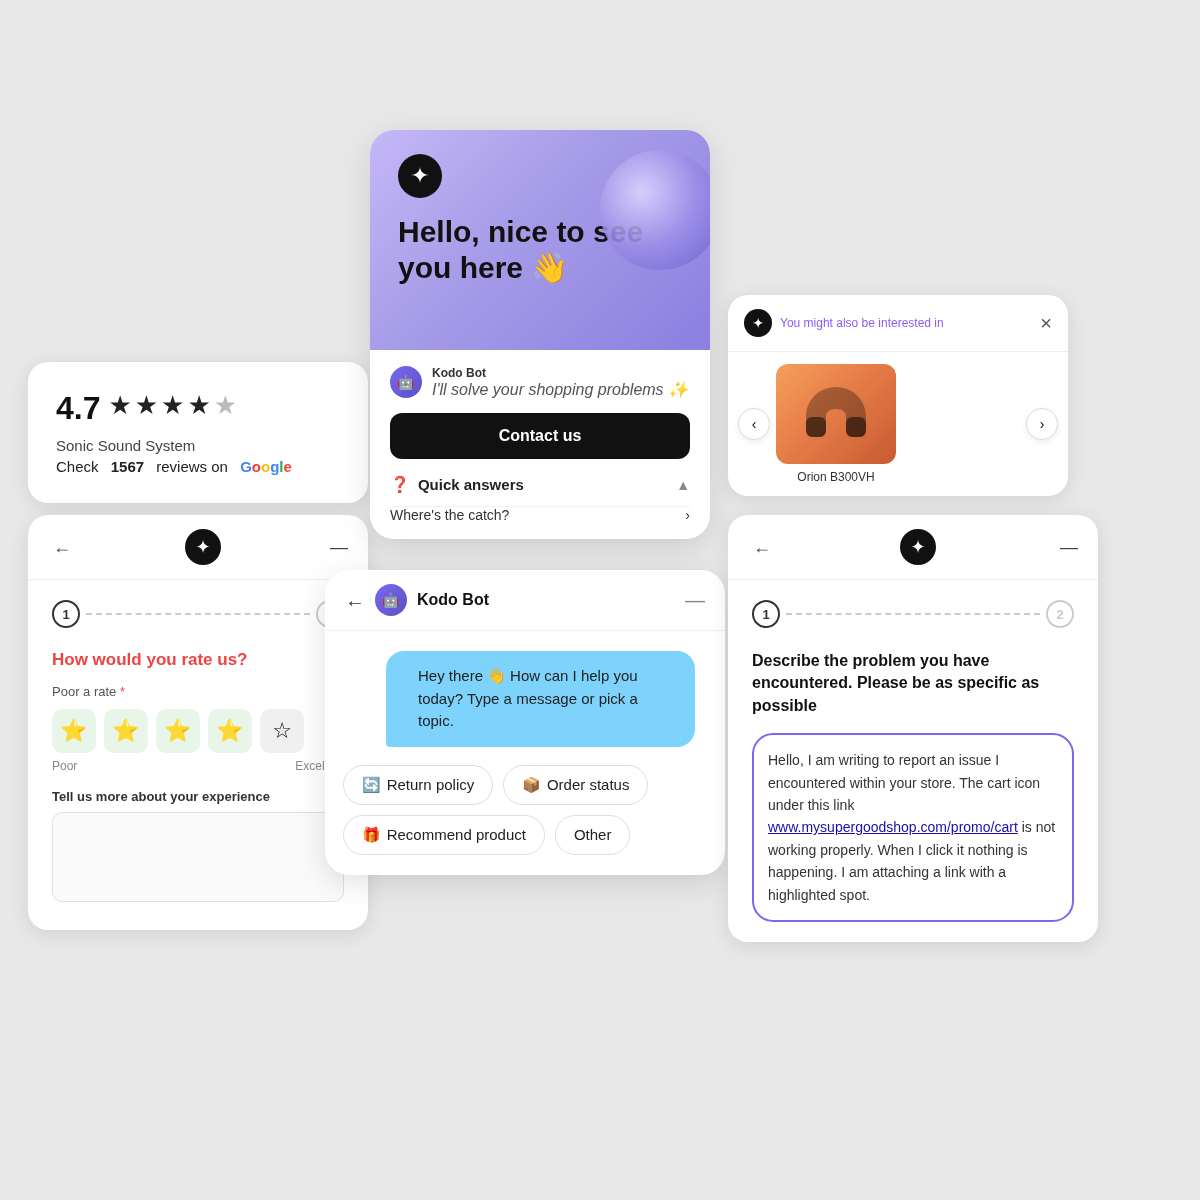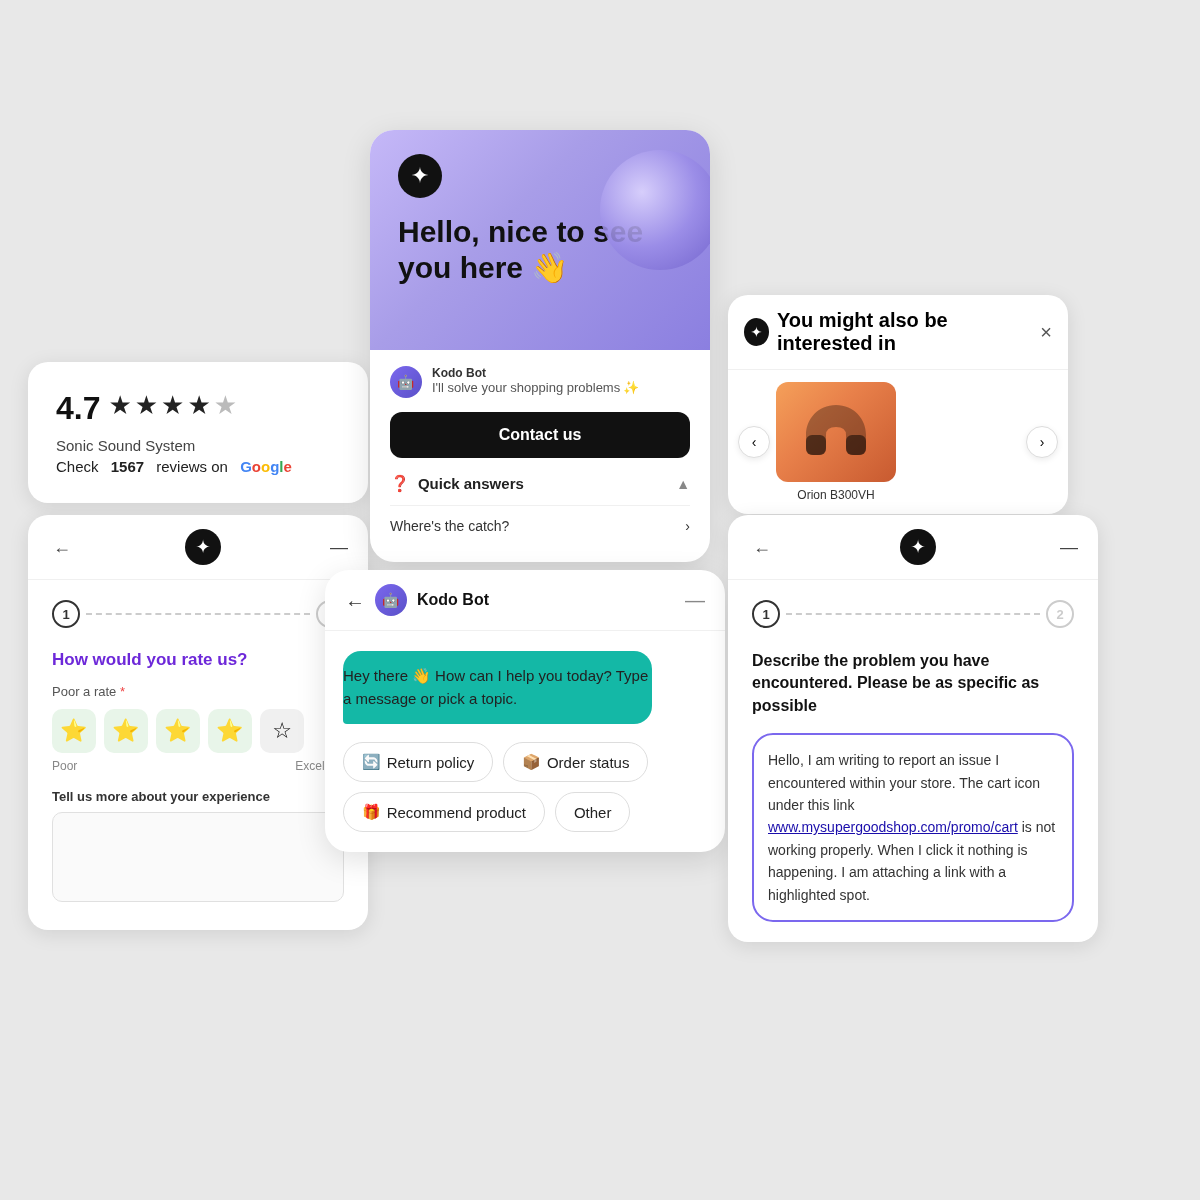--- a/index.html
+++ b/index.html
@@ -131,21 +131,21 @@
       margin: 0 6px;
     }
     .step-circle.inactive {
       border-color: #ccc;
       color: #ccc;
     }
     .card-rating h3 {
       font-size: 17px;
       font-weight: 600;
       margin-bottom: 14px;
-      color: #6d28d9;
+      color: #ef4444;
     }
     .pick-rate-label {
       font-size: 13px;
       color: #555;
       margin-bottom: 10px;
     }
     .required { color: #e44; }
     .star-rating {
       display: flex;
       gap: 8px;
@@ -249,21 +249,21 @@
       border-radius: 50%;
       flex-shrink: 0;
       display: flex;
       align-items: center;
       justify-content: center;
       font-size: 14px;
       color: white;
     }
     .bot-info { display: flex; flex-direction: column; }
     .bot-name { font-size: 12px; font-weight: 600; color: #333; }
-    .bot-msg { font-size: 13px; color: #555; }
+    .bot-msg { font-size: 16px; color: #555; font-style: italic; }
     .contact-btn {
       width: 100%;
       background: #111;
       color: #fff;
       border: none;
       border-radius: 12px;
       padding: 14px;
       font-size: 16px;
       font-weight: 600;
       cursor: pointer;
@@ -275,21 +275,21 @@
       gap: 8px;
       margin-bottom: 12px;
     }
     .qa-icon { font-size: 16px; }
     .qa-title { font-size: 15px; font-weight: 600; color: #222; }
     .qa-chevron { margin-left: auto; font-size: 14px; color: #888; }
     .qa-item {
       display: flex;
       align-items: center;
       justify-content: space-between;
-      padding: 12px 0;
+      padding: 0 0;
       border-top: 1px solid #f0f0f0;
       font-size: 14px;
       color: #333;
       cursor: pointer;
     }
 
     
     .card-chat {
       position: absolute;
       top: 570px;
@@ -316,28 +316,29 @@
       display: flex;
       align-items: center;
       justify-content: center;
       font-size: 14px;
       color: white;
     }
     .chat-bot-name { font-size: 16px; font-weight: 700; color: #111; flex: 1; }
     .chat-minimize { font-size: 20px; color: #888; cursor: pointer; }
     .chat-body { padding: 20px 18px; }
     .chat-bubble {
-      background: #14b8a6;
+      background: #7dd3fc;
       border-radius: 18px 18px 18px 4px;
-      padding: 14px 0;
+      padding: 14px 32px;
       font-size: 15px;
       color: #222;
       max-width: 85%;
       margin-bottom: 18px;
       line-height: 1.5;
+      margin-left: 43px;
     }
     .chat-topics {
       display: flex;
       flex-wrap: wrap;
       gap: 10px;
     }
     .topic-btn {
       border: 1.5px solid #ddd;
       border-radius: 24px;
       padding: 10px 18px;
@@ -379,21 +380,21 @@
       width: 28px;
       height: 28px;
       background: #111;
       border-radius: 50%;
       display: flex;
       align-items: center;
       justify-content: center;
       color: white;
       font-size: 14px;
     }
-    .recs-title { font-size: 20px; font-weight: 700; color: #000000; }
+    .recs-title { font-size: 12px; font-weight: 400; color: #8b5cf6; }
     .recs-close { font-size: 20px; color: #555; cursor: pointer; }
     .recs-carousel {
       display: flex;
       align-items: center;
       padding: 12px 10px;
       gap: 6px;
     }
     .carousel-arrow {
       width: 32px;
       height: 32px;

